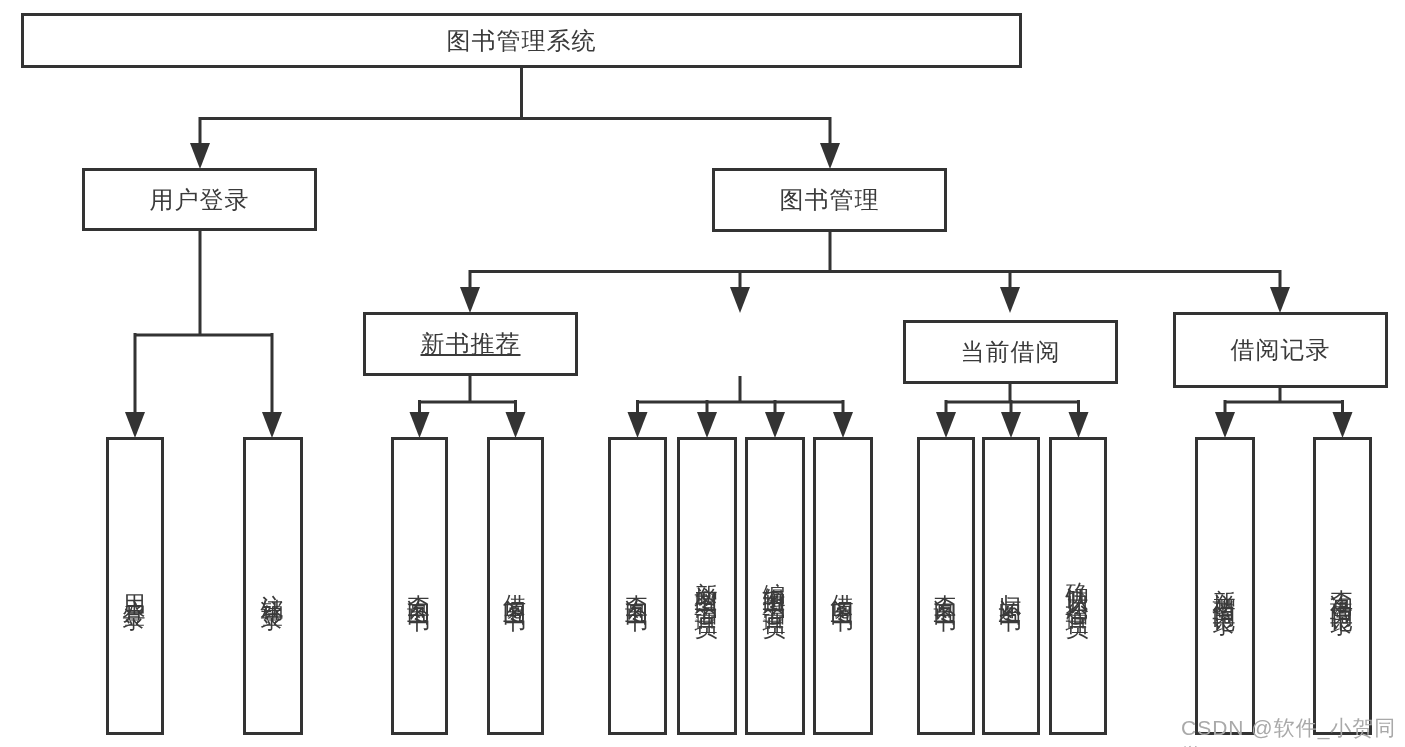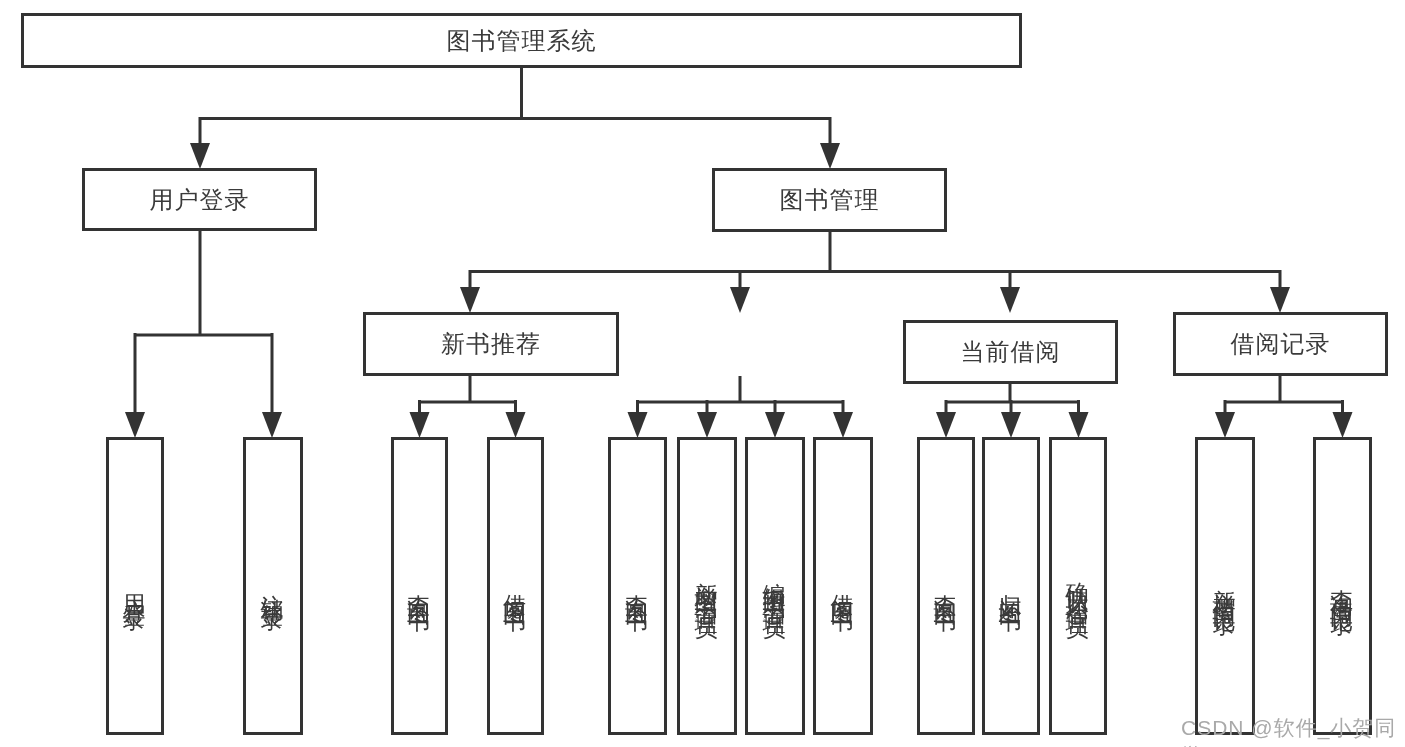--- a/index.html
+++ b/index.html
@@ -35,24 +35,24 @@
     font-size:23px;
     letter-spacing:5px;
     white-space:normal;
   }
   
   .n0{left:21px;top:13px;width:1001px;height:55px;}
   
   .n1{left:82px;top:168px;width:235px;height:63px;}
   .n2{left:712px;top:168px;width:235px;height:64px;}
   
-  .n3{left:363px;top:312px;width:256px;height:64px;}
+  .n3{left:363px;top:312px;width:215px;height:64px;text-decoration:underline;}
   .n4{left:633px;top:312px;width:215px;height:64px;}
   .n5{left:903px;top:320px;width:215px;height:64px;}
-  .n6{left:1173px;top:312px;width:215px;height:64px;}
+  .n6{left:1173px;top:312px;width:215px;height:76px;}
   
   .leaf{top:437px;height:298px;}
   .n7{left:106px;width:58px;}
   .n8{left:243px;width:60px;}
   .n9{left:391px;width:57px;}
   .n10{left:487px;width:57px;}
   .n11{left:608px;width:59px;}
   .n12{left:677px;width:60px;}
   .n13{left:745px;width:60px;}
   .n14{left:813px;width:60px;}

